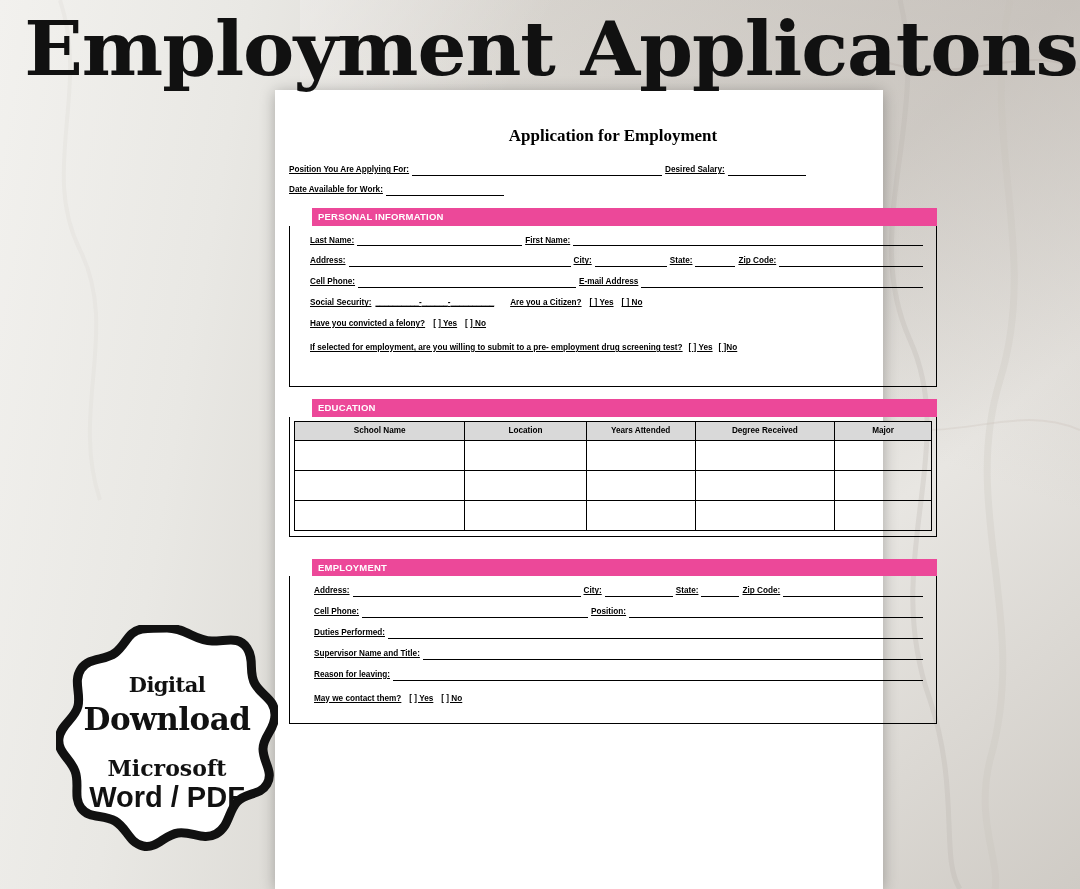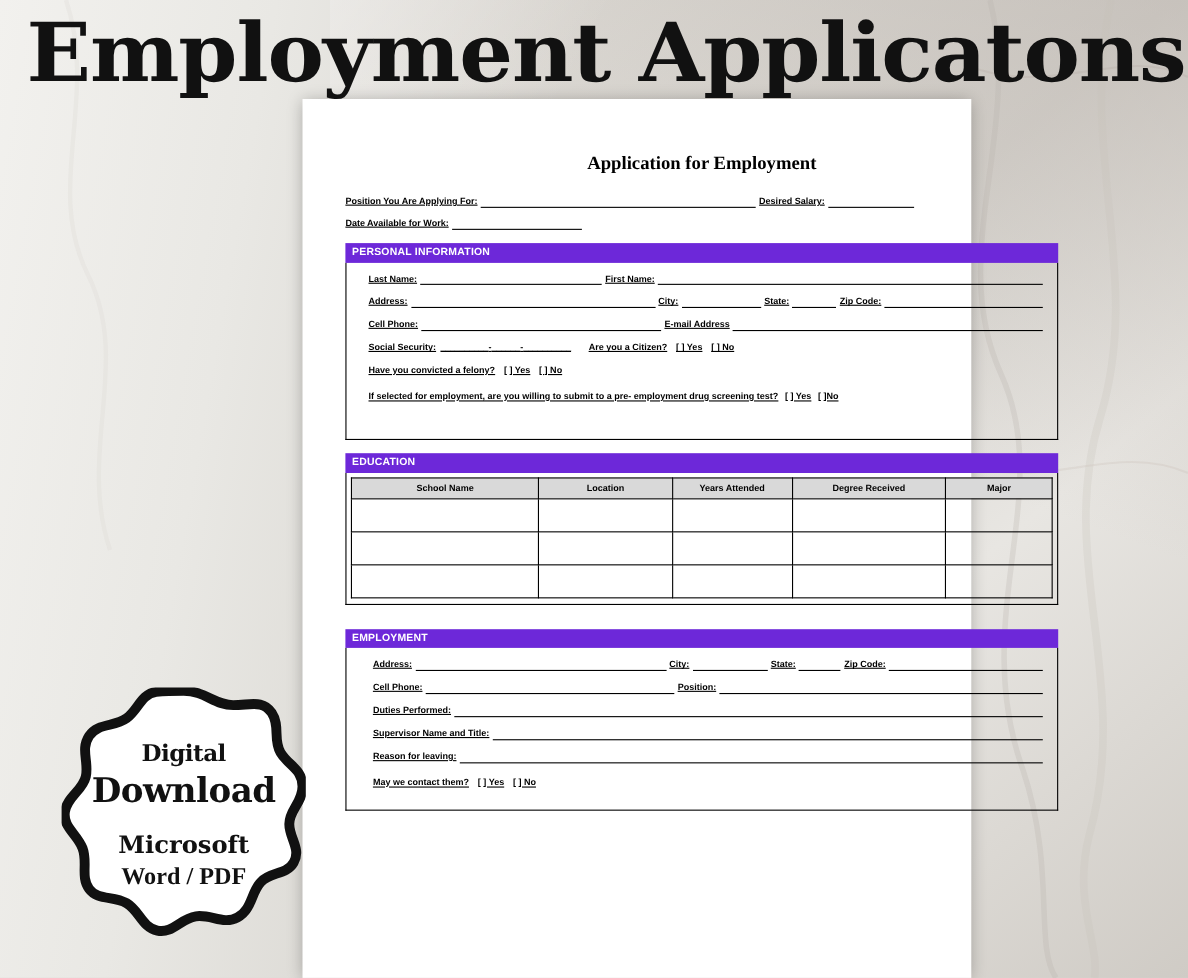--- a/index.html
+++ b/index.html
@@ -67,23 +67,23 @@
     left: 275px;
     top: 90px;
     width: 608px;
     height: 799px;
     background: #ffffff;
     box-shadow: 0 2px 14px rgba(0,0,0,0.28);
     z-index: 4;
   }
   .paper-inner {
     position: absolute;
-    left: 12px; top: 0;
+    left: 0; top: 0;
     width: 676px;
-    padding: 13px;
+    padding: 0;
   }
 
   .doc-title {
     text-align: center;
     font-family: "Liberation Serif", serif;
     font-weight: 700;
     font-size: 17px;
     color: #000;
     margin-top: 36px;
   }
@@ -112,26 +112,27 @@
     height: 9px;
     margin: 0 3px;
   }
   .line.grow { flex: 1 1 auto; }
 
   .topline1 { margin-top: 18px; padding-left: 14px; }
   .topline2 { margin-top: 8px; padding-left: 14px; }
 
   
   .sec-bar {
-    background: #6d28d9;
+    background: #ec4899;
     color: #fff;
     font-size: 9.5px;
     font-weight: 700;
     padding: 2px 6px;
     letter-spacing: 0.2px;
+    margin-left: 23px;
   }
   .sec-box {
     border: 1px solid #000;
     border-top: none;
   }
   .sec-wrap { margin-top: 12px; }
 
   .fields {
     padding: 9px 10px 10px 10px;
   }
@@ -197,23 +198,23 @@
     letter-spacing: -0.5px;
   }
   .badge-l3 {
     font-family: "DejaVu Serif", serif;
     font-weight: 700;
     font-size: 22px;
     line-height: 30px;
     margin-top: 17px;
   }
   .badge-l4 {
-    font-family: Liberation Serif, serif;
-    font-weight: 700;
-    font-size: 22px;
+    font-family: Liberation Sans, sans-serif;
+    font-weight: 700;
+    font-size: 29px;
     line-height: 28px;
   }
 </style>
 </head>
 <body>
 
 <div id="stage">
 
   <div class="bg"></div>
   <div class="bg-left"></div>

